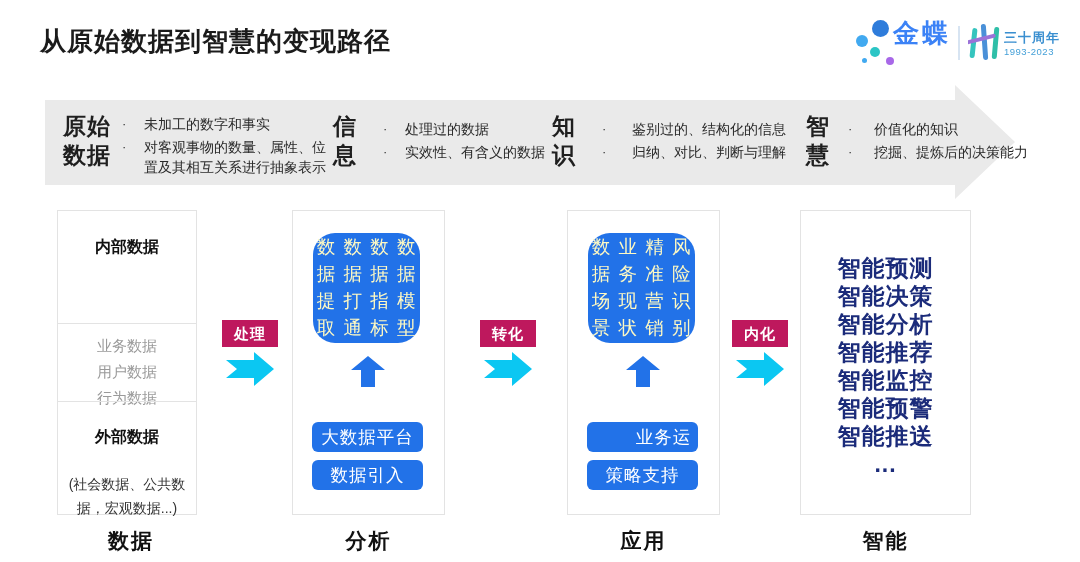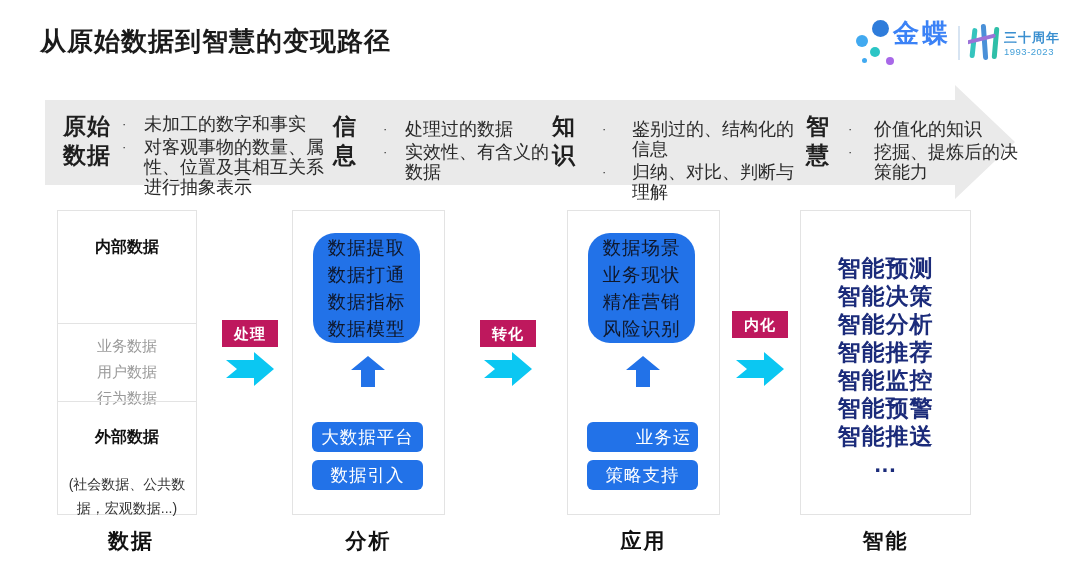--- a/index.html
+++ b/index.html
@@ -15,37 +15,37 @@
   .logo-divider { left:958px; top:26px; width:2px; height:34px; background:#d7e4f2; }
   .ann-text { left:1004px; top:29px; font-size:13px; font-weight:bold; color:#3a8fd0; letter-spacing:1px; }
   .ann-years { left:1004px; top:46px; font-size:9.5px; color:#45a0d8; letter-spacing:.5px; }
 
   
   .banner-svg { left:45px; top:85px; }
   .stage-label { font-size:23px; line-height:29px; font-weight:bold; color:#1f1f1f; letter-spacing:1px; }
   .bullets { display:flex; flex-direction:column; gap:3px; }
   .bullet { display:flex; align-items:flex-start; }
   .bullet .dot { width:6px; font-size:13px; color:#333; line-height:20px; flex:0 0 6px; }
-  .bullet .txt { margin-left:16px; font-size:18px; color:#2a2a2a; line-height:20px; }
+  .bullet .txt { margin-left:16px; font-size:14px; color:#2a2a2a; line-height:20px; }
 
   
   .col-box { top:210px; height:305px; background:#fff; border:1px solid #e3e3e3; }
   .footer-label { top:527px; font-size:21px; font-weight:bold; color:#111; text-align:center; letter-spacing:2px; }
 
   
   .c1-sec { position:absolute; left:0; width:100%; text-align:center; }
   .c1-title { font-size:16px; font-weight:bold; color:#111; margin-bottom:8px; }
   .c1-detail { font-size:14.5px; color:#333; line-height:24px; padding:0 6px; }
   .c1-div { position:absolute; left:0; width:100%; height:1px; background:#e3e3e3; }
   .c1-gray { font-size:15px; color:#9a9a9a; line-height:26px; }
 
   
   .bigbox { width:107px; height:110px; background:#2272e8; border-radius:22px;
-    color:#0f172a; font-size:18.5px; line-height:27px; text-align:center;
-    display:flex; flex-direction:column; justify-content:center; letter-spacing:1px; }
+    color:#fef9c3; font-size:18.5px; line-height:27px; text-align:center;
+    display:flex; flex-direction:row; justify-content:center; letter-spacing:1px; }
   .blue-btn { width:111px; height:30px; background:#2272e8; border-radius:6px;
     color:#fff; font-size:17.5px; text-align:center; line-height:30px; letter-spacing:1px; }
 
   
   .conn-label { width:56px; height:27px; background:#be185d; color:#fff; font-size:15px;
     font-weight:bold; text-align:center; line-height:27px; letter-spacing:1px; }
 
   
   .c4-list { display:flex; flex-direction:column; align-items:center; gap:9px; }
   .c4-item { font-size:23px; font-weight:bold; color:#1b2b7a; letter-spacing:1px; line-height:19px; }
@@ -175,21 +175,21 @@
     <div>业务现状</div>
     <div>精准营销</div>
     <div>风险识别</div>
   </div>
   <svg class="abs" style="left:626px;top:356px;" width="34" height="31" viewBox="0 0 34 31">
     <polygon points="17,0 34,14 24,14 24,31 10,31 10,14 0,14" fill="#2272e8"></polygon>
   </svg>
   <div class="abs blue-btn" style="left:587px;top:422px;padding-left:42px;">业务运营</div>
   <div class="abs blue-btn" style="left:587px;top:460px;">策略支持</div>
 
-  <div class="abs conn-label" style="left:732px;top:311px;">内化</div>
+  <div class="abs conn-label" style="left:732px;top:320px;">内化</div>
   <svg class="abs" style="left:736px;top:352px;" width="48" height="34" viewBox="0 0 48 34">
     <polygon points="0,8 28,8 28,0 48,17 28,34 28,26 0,26 11,17" fill="#0bc7f2"></polygon>
   </svg>
 
   <div class="abs col-box" style="left:800px;width:171px;">
     <div class="c4-list" style="margin-top:48px;">
       <div class="c4-item">智能预测</div>
       <div class="c4-item">智能决策</div>
       <div class="c4-item">智能分析</div>
       <div class="c4-item">智能推荐</div>

